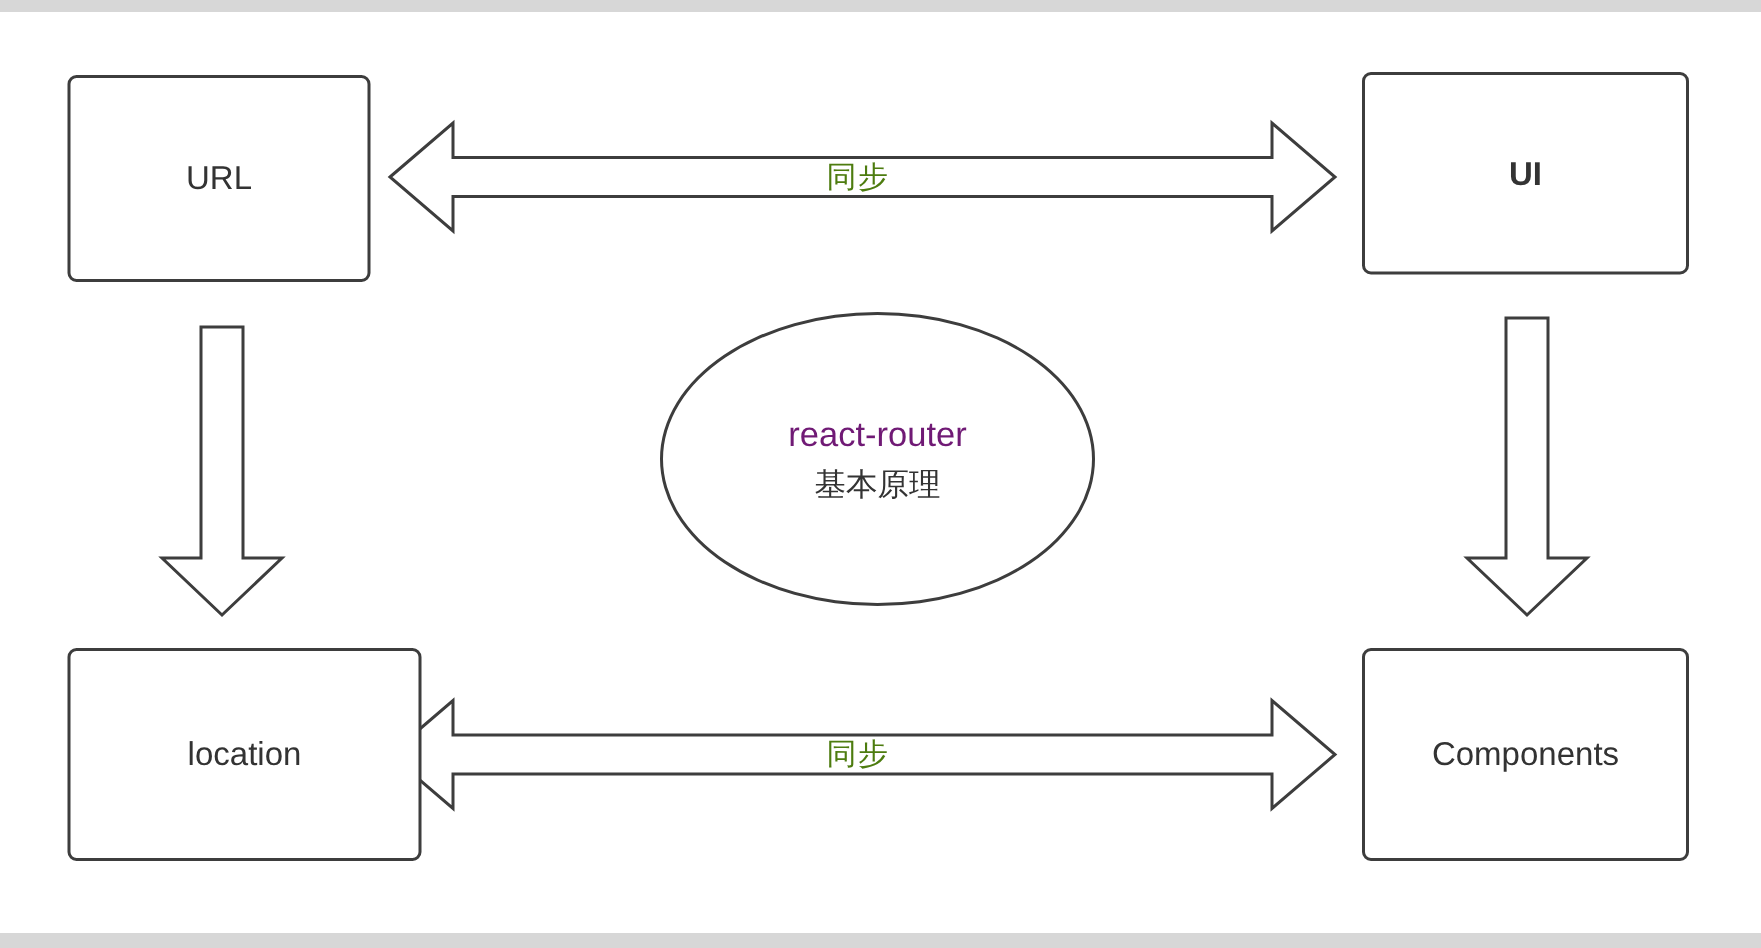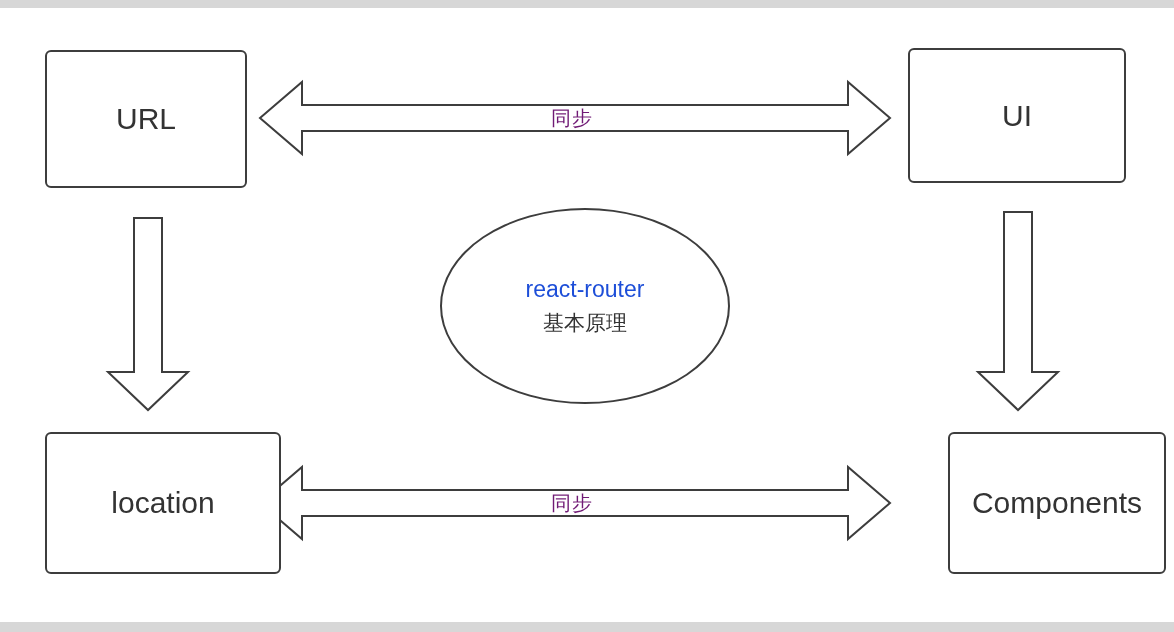--- a/index.html
+++ b/index.html
@@ -25,46 +25,46 @@
   .edge-strip.bottom { bottom: 0; height: 10px; }
 
   .node-box {
     position: absolute;
     border: 2px solid #3d3d3d;
     border-radius: 6px;
     background: #ffffff;
     display: flex;
     align-items: center;
     justify-content: center;
-    font-size: 30px;
+    font-size: 22px;
     color: #333333;
     z-index: 2;
   }
   .box-url        { left: 45px;  top: 50px;  width: 202px; height: 138px; }
-  .box-ui         { left: 908px; top: 48px;  width: 218px; height: 135px; }
+  .box-ui         { left: 908px; top: 48px;  width: 218px; height: 135px; font-weight: bold; }
   .box-location   { left: 45px;  top: 432px; width: 236px; height: 142px; }
-  .box-components { left: 908px; top: 432px; width: 218px; height: 142px; margin-left: 40px; }
+  .box-components { left: 908px; top: 432px; width: 218px; height: 142px; }
 
   .center-ellipse {
     position: absolute;
     left: 440px;
     top: 208px;
     width: 290px;
     height: 196px;
     border: 2px solid #3d3d3d;
     border-radius: 50%;
     background: #ffffff;
     display: flex;
     flex-direction: column;
     align-items: center;
     justify-content: center;
     z-index: 2;
     text-align: center;
   }
-  .center-ellipse .line1 { font-size: 23px; color: #1d4ed8; text-align: right; }
+  .center-ellipse .line1 { font-size: 23px; color: #701a75; text-align: right; }
   .center-ellipse .line2 { font-size: 21px; color: #333333; margin-top: 6px; font-family: Liberation Mono, monospace; }
 
   .arrow-layer {
     position: absolute;
     left: 0;
     top: 0;
     width: 1174px;
     height: 632px;
     z-index: 1;
   }
@@ -72,21 +72,21 @@
     fill: #ffffff;
     stroke: #3d3d3d;
     stroke-width: 2;
     stroke-linejoin: miter;
   }
 
   .sync-label {
     position: absolute;
     transform: translate(-50%, -50%);
     font-size: 20px;
-    color: #701a75;
+    color: #4d7c0f;
     z-index: 3;
     background: transparent;
     letter-spacing: 1px;
   }
   .sync-top    { left: 572px; top: 118px; }
   .sync-bottom { left: 572px; top: 503px; }
 
   .watermark {
     position: absolute;
     right: 18px;

